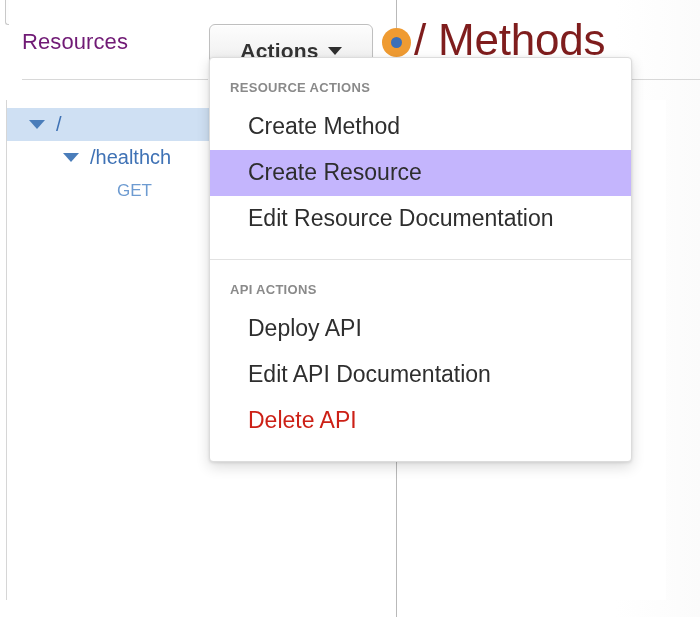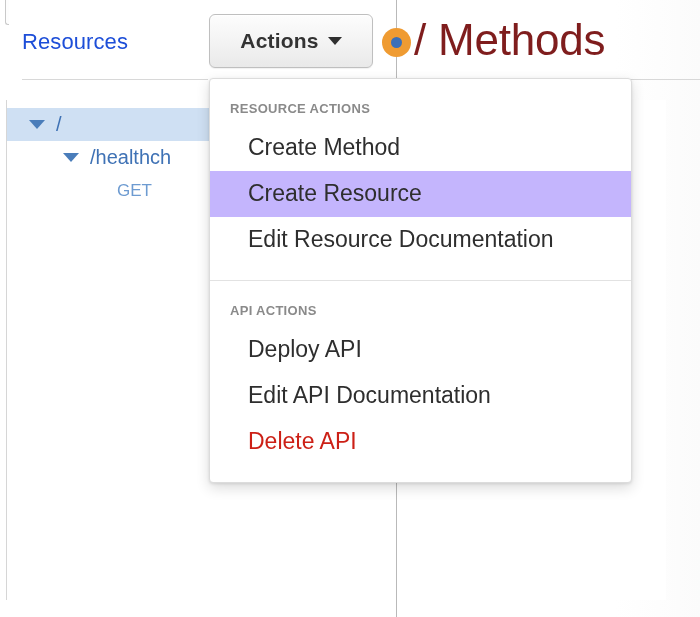--- a/index.html
+++ b/index.html
@@ -55,21 +55,21 @@
     border-bottom-left-radius: 3px;
     background: #fdfdfd;
   }
 
   
   .resources-title {
     position: absolute;
     left: 22px;
     top: 29px;
     font-size: 22px;
-    color: #1d4ed8;
+    color: #701a75;
     letter-spacing: .1px;
     white-space: nowrap;
   }
 
   .header-rule {
     position: absolute;
     left: 22px;
     top: 79px;
     width: 186px;
     height: 1px;
@@ -81,21 +81,21 @@
     top: 79px;
     width: 74px;
     height: 1px;
     background: #d8d8d8;
   }
 
   
   .actions-button {
     position: absolute;
     left: 209px;
-    top: 14px;
+    top: 24px;
     width: 164px;
     height: 54px;
     box-sizing: border-box;
     border: 1px solid #bfbfbf;
     border-radius: 6px;
     background: linear-gradient(180deg, #fdfdfd 0%, #f4f4f4 48%, #e9e9e9 100%);
     box-shadow: 0 1px 1px rgba(0,0,0,.06), inset 0 1px 0 #ffffff;
     display: flex;
     align-items: center;
     justify-content: center;
@@ -194,21 +194,21 @@
   .row-root .tree-caret { margin-left: 22px; }
   .row-root .tree-label { margin-left: 11px; }
   .row-child .tree-caret { margin-left: 56px; }
   .row-child .tree-label { margin-left: 11px; }
   .row-method .tree-label { margin-left: 110px; }
 
   
   .dropdown {
     position: absolute;
     left: 209px;
-    top: 78px;
+    top: 57px;
     width: 423px;
     background: #ffffff;
     border: 1px solid #dcdcdc;
     border-radius: 4px;
     box-shadow: 0 5px 14px rgba(0,0,0,.14), 0 1px 3px rgba(0,0,0,.10);
     box-sizing: border-box;
     overflow: hidden;
     z-index: 20;
   }
   .menu-section-label {

